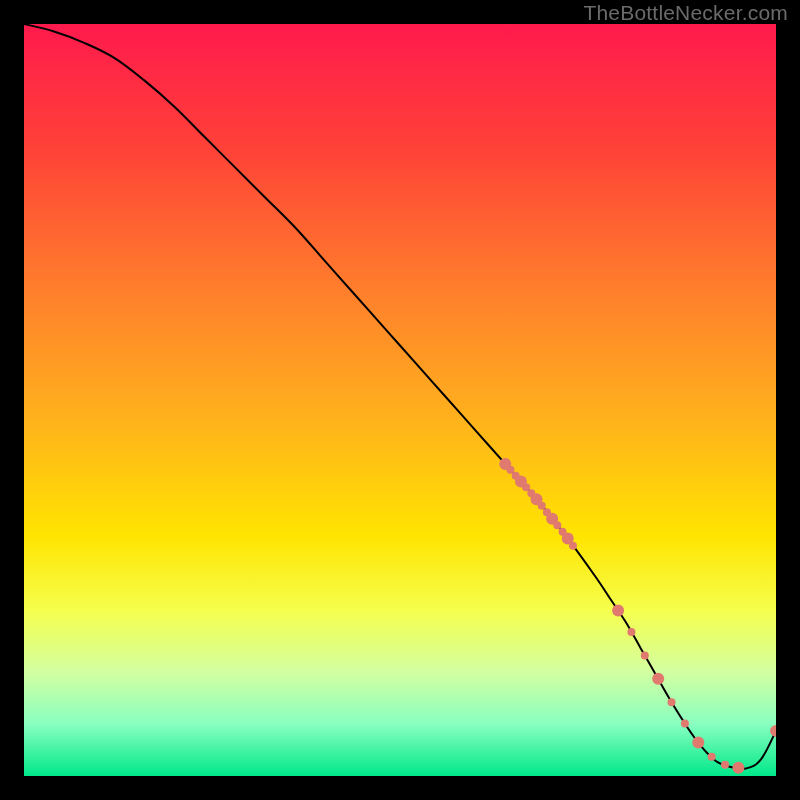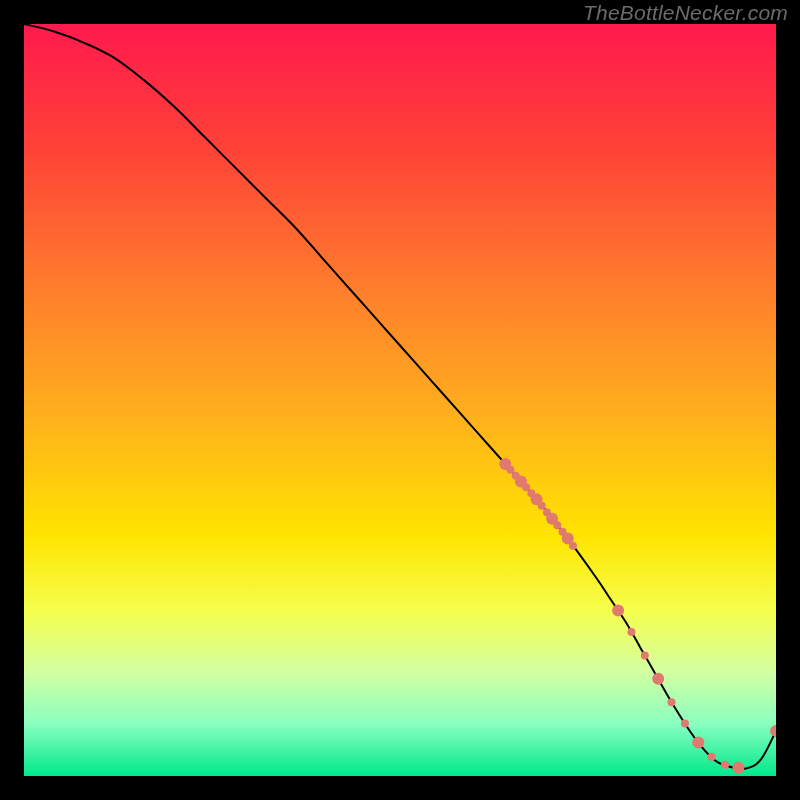--- a/index.html
+++ b/index.html
@@ -8,21 +8,20 @@
     width: 800px;
     height: 800px;
     background: #000;
     overflow: hidden;
   }
   .stage {
     position: relative;
     width: 800px;
     height: 800px;
     background: #000;
-    font-style: italic;
   }
   .plot {
     position: absolute;
     left: 24px;
     top: 24px;
     width: 752px;
     height: 752px;
     box-sizing: border-box;
   }
   .gradient {

